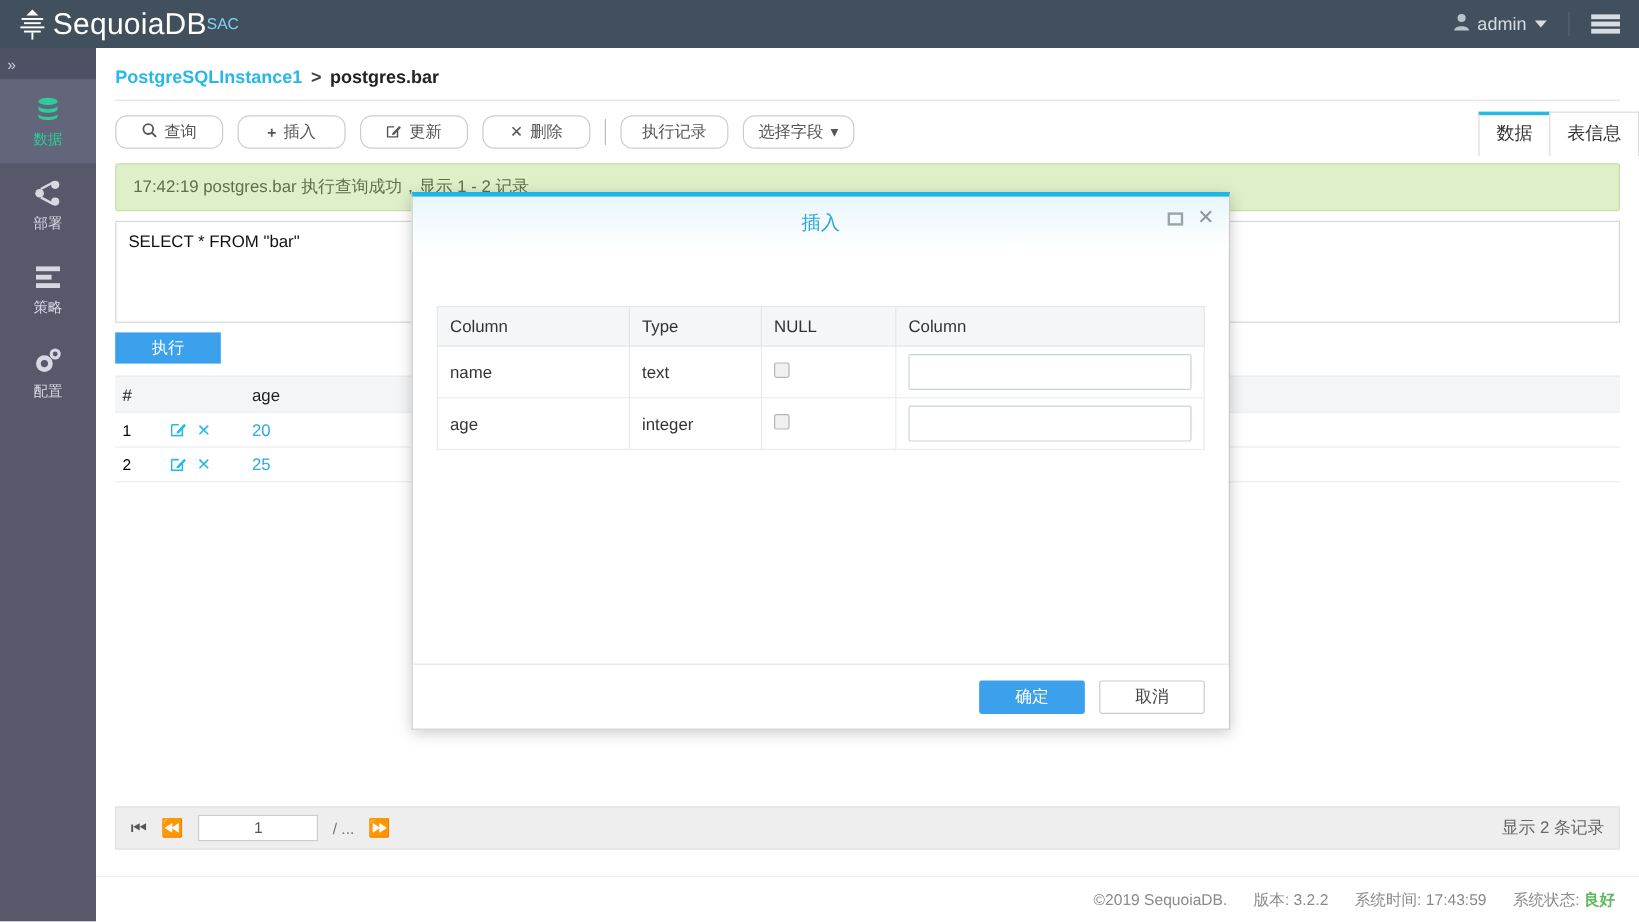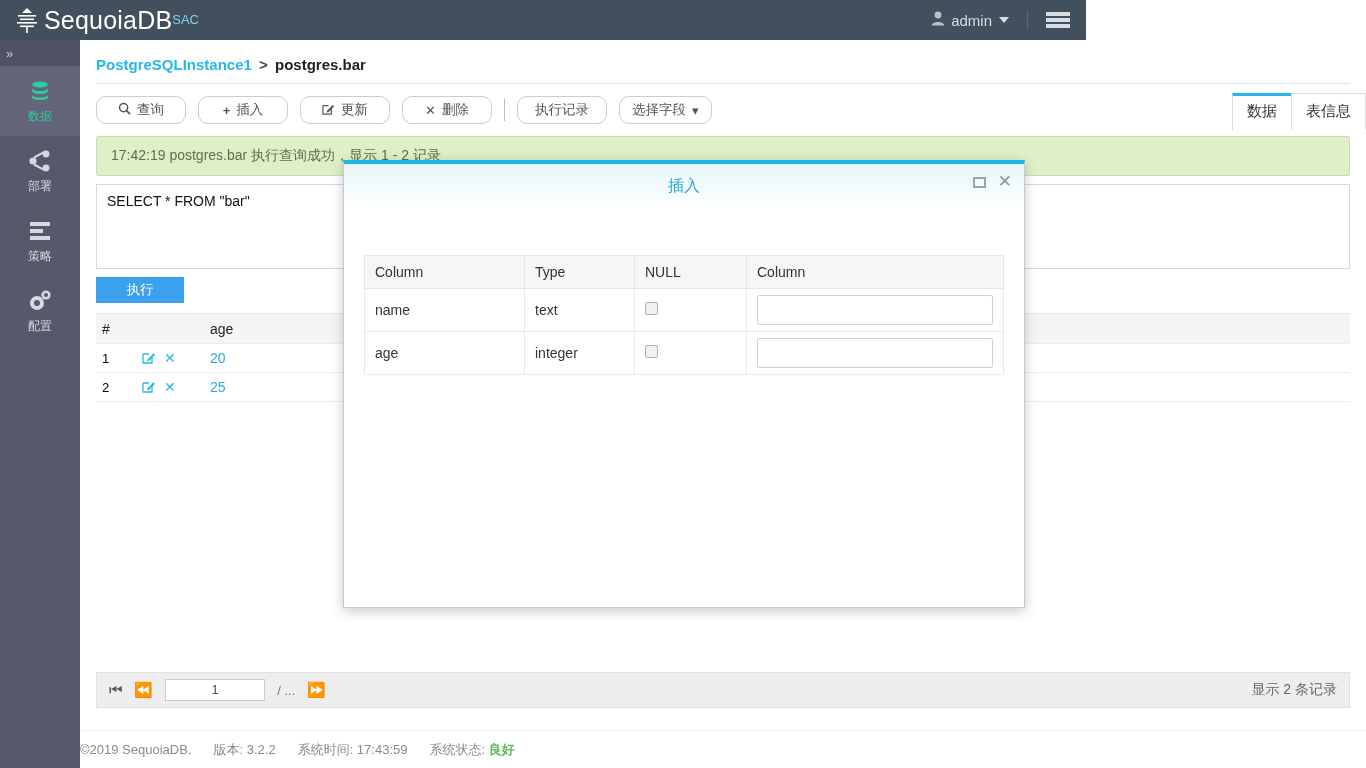--- a/index.html
+++ b/index.html
@@ -7,21 +7,21 @@
     width: 1366px; height: 768px;
     font-family: "Liberation Sans", "DejaVu Sans", sans-serif;
     font-size: 13px;
     background: #fff;
     overflow: hidden;
   }
   body { position: relative; }
 
   
   .topbar {
-    position: absolute; top: 0; left: 0; width: 1086px; height: 40px;
+    position: absolute; top: 0; left: 0; width: 1366px; height: 40px;
     background: #41505c; display: flex; align-items: center;
     justify-content: space-between; z-index: 40;
   }
   .brand { display: flex; align-items: center; padding-left: 14px; }
   .brand .tree { width: 26px; height: 28px; margin-right: 4px; position: relative; }
   .brand-name { color: #fff; font-size: 25px; letter-spacing: .2px; line-height: 28px; }
   .brand-sac { color: #7dd3fc; font-size: 13px; line-height: 28px; }
   .topright { display: flex; align-items: center; padding-right: 16px; gap: 0; }
   .user-chip { display: flex; align-items: center; color: #d7dde2; font-size: 15px; }
   .user-chip .person { margin-right: 6px; display: inline-block; }
@@ -128,21 +128,21 @@
     width: 100px; height: 22px; border: 1px solid #ccc; background: #fff;
     text-align: center; font-size: 13px; color: #555; line-height: 20px;
   }
   .pg-total { margin: 0 12px; color: #777; }
   .pg-count { margin-left: auto; color: #666; font-size: 14px; }
 
   
   .footer {
     position: absolute; left: 80px; top: 730px; width: 1286px; height: 38px;
     background: #fff; border-top: 1px solid #eee;
-    display: flex; align-items: center; 
+    display: flex; align-items: center; justify-content: flex-end;
     padding-right: 20px; gap: 22px; color: #8a8a8a; font-size: 13px;
   }
   .footer .ok { color: #5cb85c; font-weight: bold; }
 
   
   .modal {
     position: absolute; left: 343px; top: 160px; width: 682px; height: 448px;
     background: #fff; border: 1px solid #c8c8c8; border-top: 4px solid #1fb6e6;
     box-shadow: 0 3px 12px rgba(0,0,0,.22); z-index: 60;
   }
@@ -437,13 +437,17 @@
             <span class="m-check"></span>
           </td>
           <td>
             <input class="m-input" type="text" value="" style="">
           </td>
         </tr>
       </tbody>
     </table>
   </div>
 
+  <div class="modal-foot">
+    <button class="mbtn primary">确定</button>
+    <button class="mbtn ghost">取消</button>
+  </div>
 </div>
 
 </body></html>

